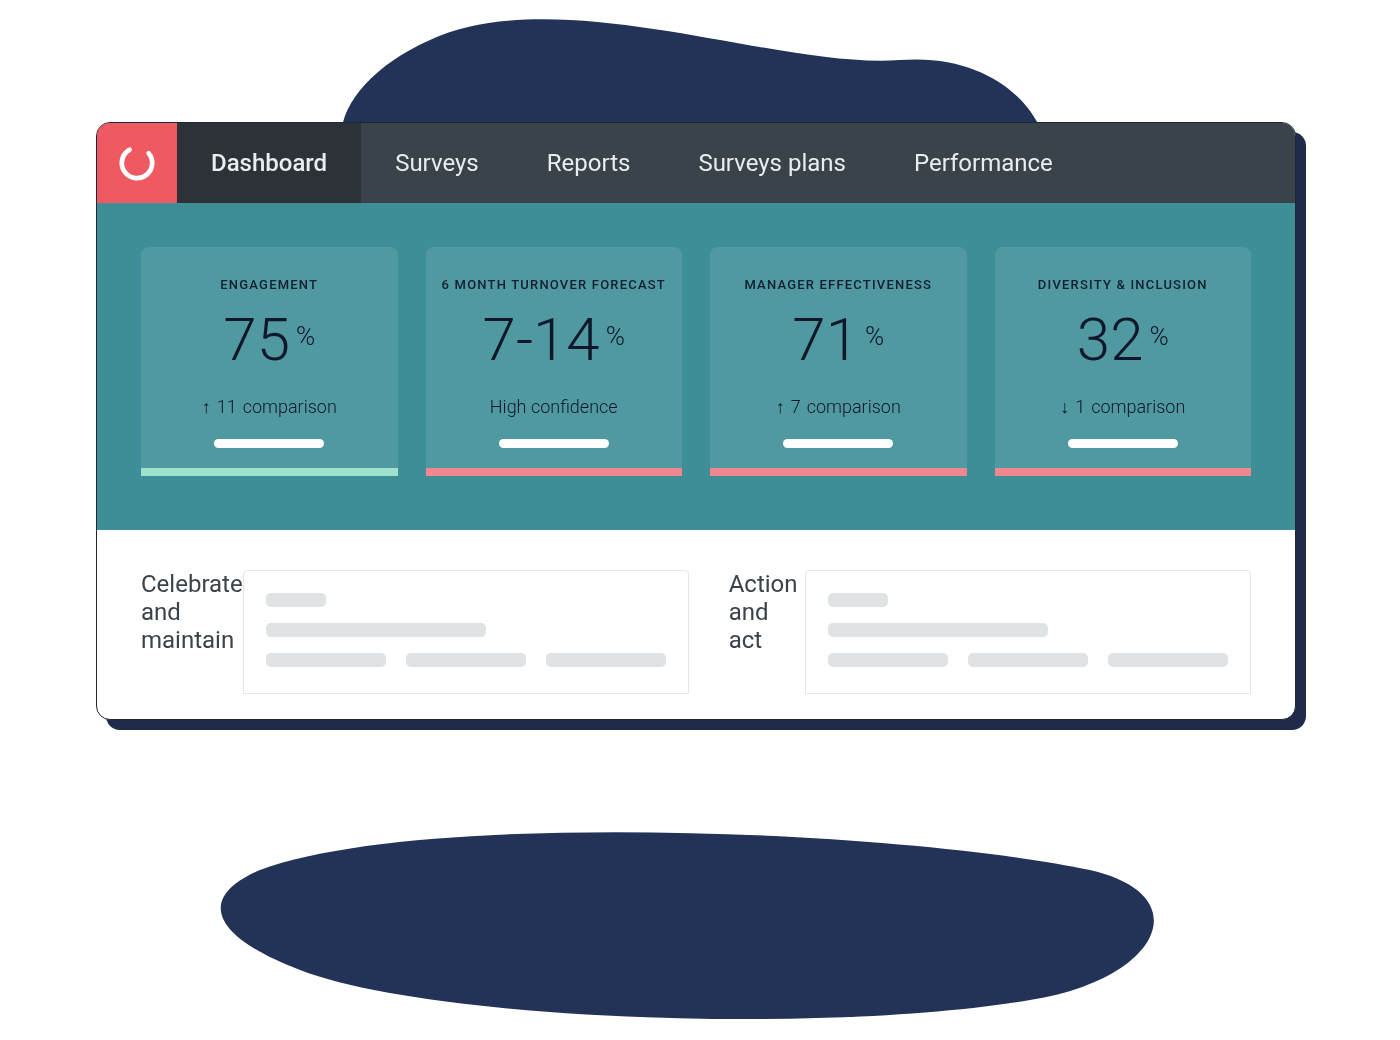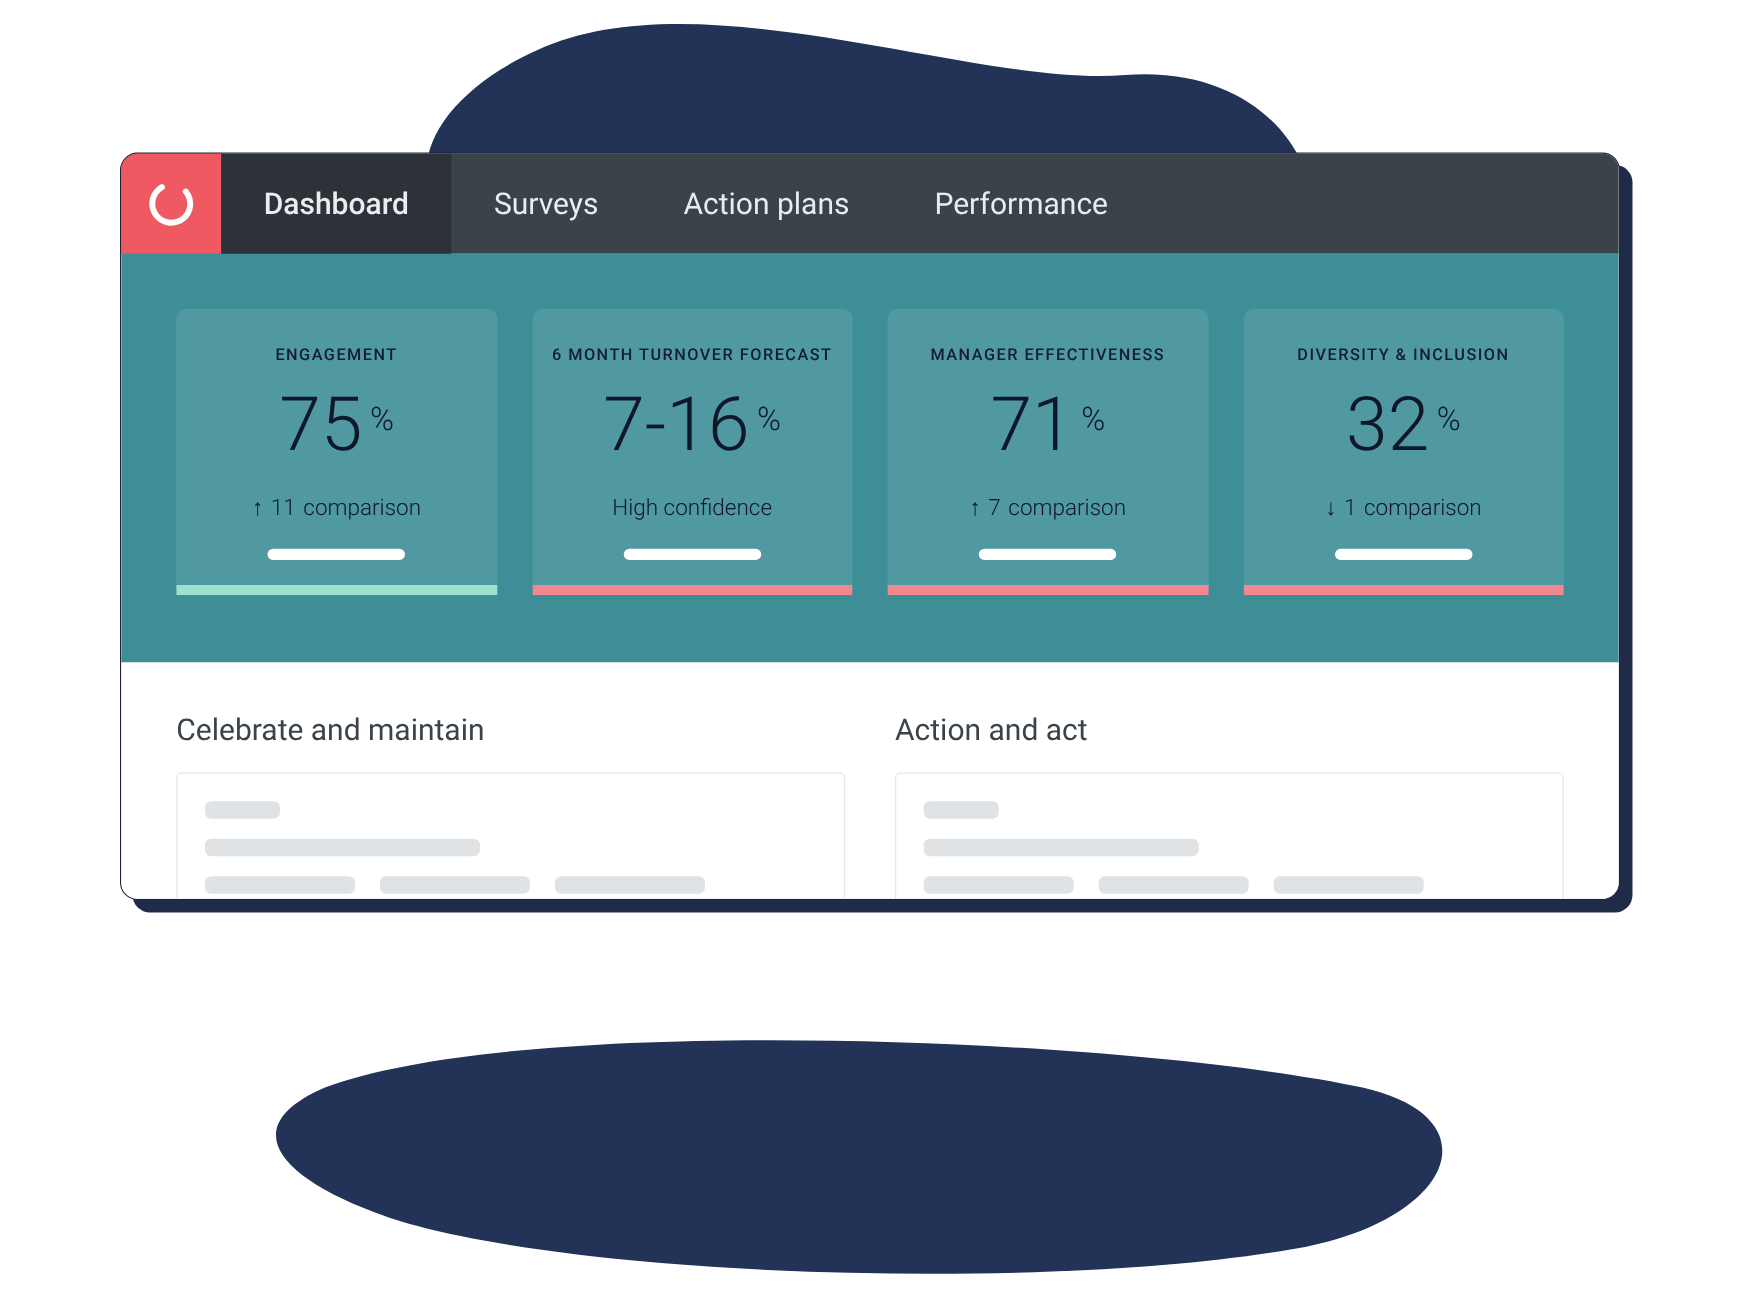--- a/index.html
+++ b/index.html
@@ -128,21 +128,21 @@
   
   .insight-row {
     display: flex;
     gap: 40px;
     padding: 40px 44px 0 44px;
     background: #fff;
   }
   .insight {
     flex: 1;
     display: flex;
-    flex-direction: column;
+    flex-direction: row;
     justify-content: flex-end;
   }
   .insight-title {
     font-size: 24px;
     font-weight: 400;
     color: #3b434a;
     margin-bottom: 20px;
   }
   .insight-box {
     border: 1px solid #e3e6e8;
@@ -173,21 +173,22 @@
 <div class="window">
 
   <div class="navbar">
     <div class="logo-cell">
       <svg viewBox="0 0 40 40">
         <circle cx="20" cy="20" r="16" fill="none" stroke="#fff" stroke-width="5" stroke-linecap="round" stroke-dasharray="78 22" transform="rotate(-40 20 20)"></circle>
       </svg>
     </div>
     <div class="nav-item active">Dashboard</div>
     <div class="nav-item">Surveys</div>
-    <div class="nav-item">Action plans</div>
+    <div class="nav-item">Reports</div>
+    <div class="nav-item">Surveys plans</div>
     <div class="nav-item">Performance</div>
   </div>
 
   <div class="metric-band">
 
     <div class="metric-card accent-green">
       <div class="metric-title">ENGAGEMENT</div>
       <div class="metric-value-row">
         <span class="metric-value">75</span>
         <span class="metric-unit">%</span>
@@ -196,21 +197,21 @@
         <span class="arrow">↑</span>
         <span>11</span>
         <span>comparison</span>
       </div>
       <div class="metric-bar"></div>
     </div>
 
     <div class="metric-card accent-pink">
       <div class="metric-title">6 MONTH TURNOVER FORECAST</div>
       <div class="metric-value-row">
-        <span class="metric-value">7-16</span>
+        <span class="metric-value">7-14</span>
         <span class="metric-unit">%</span>
       </div>
       <div class="metric-sub">
         <span>High confidence</span>
       </div>
       <div class="metric-bar"></div>
     </div>
 
     <div class="metric-card accent-pink">
       <div class="metric-title">MANAGER EFFECTIVENESS</div>

